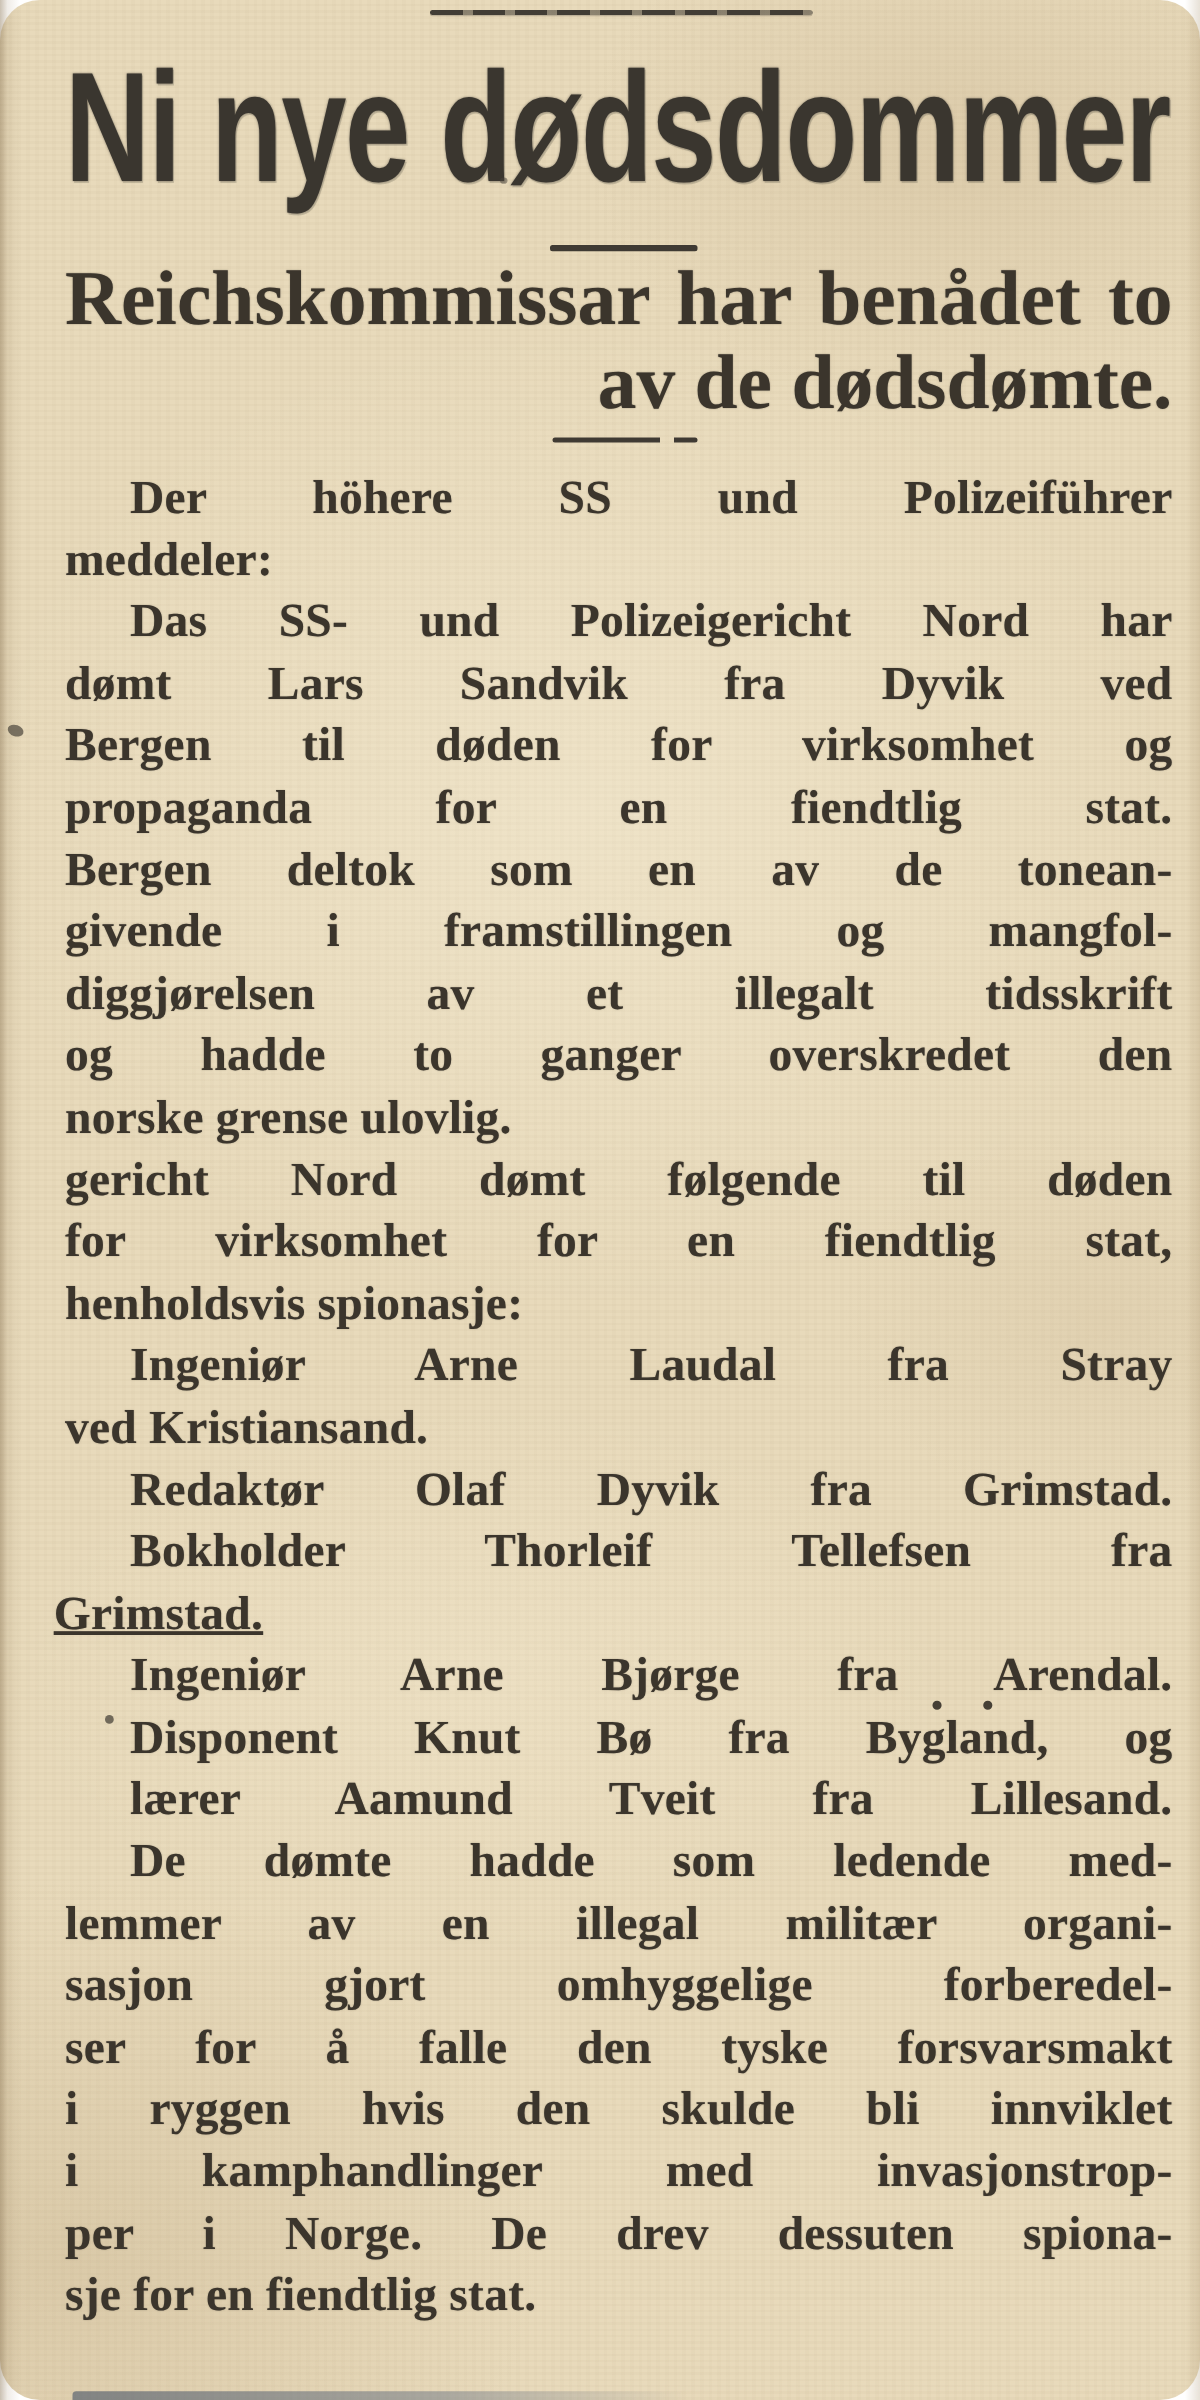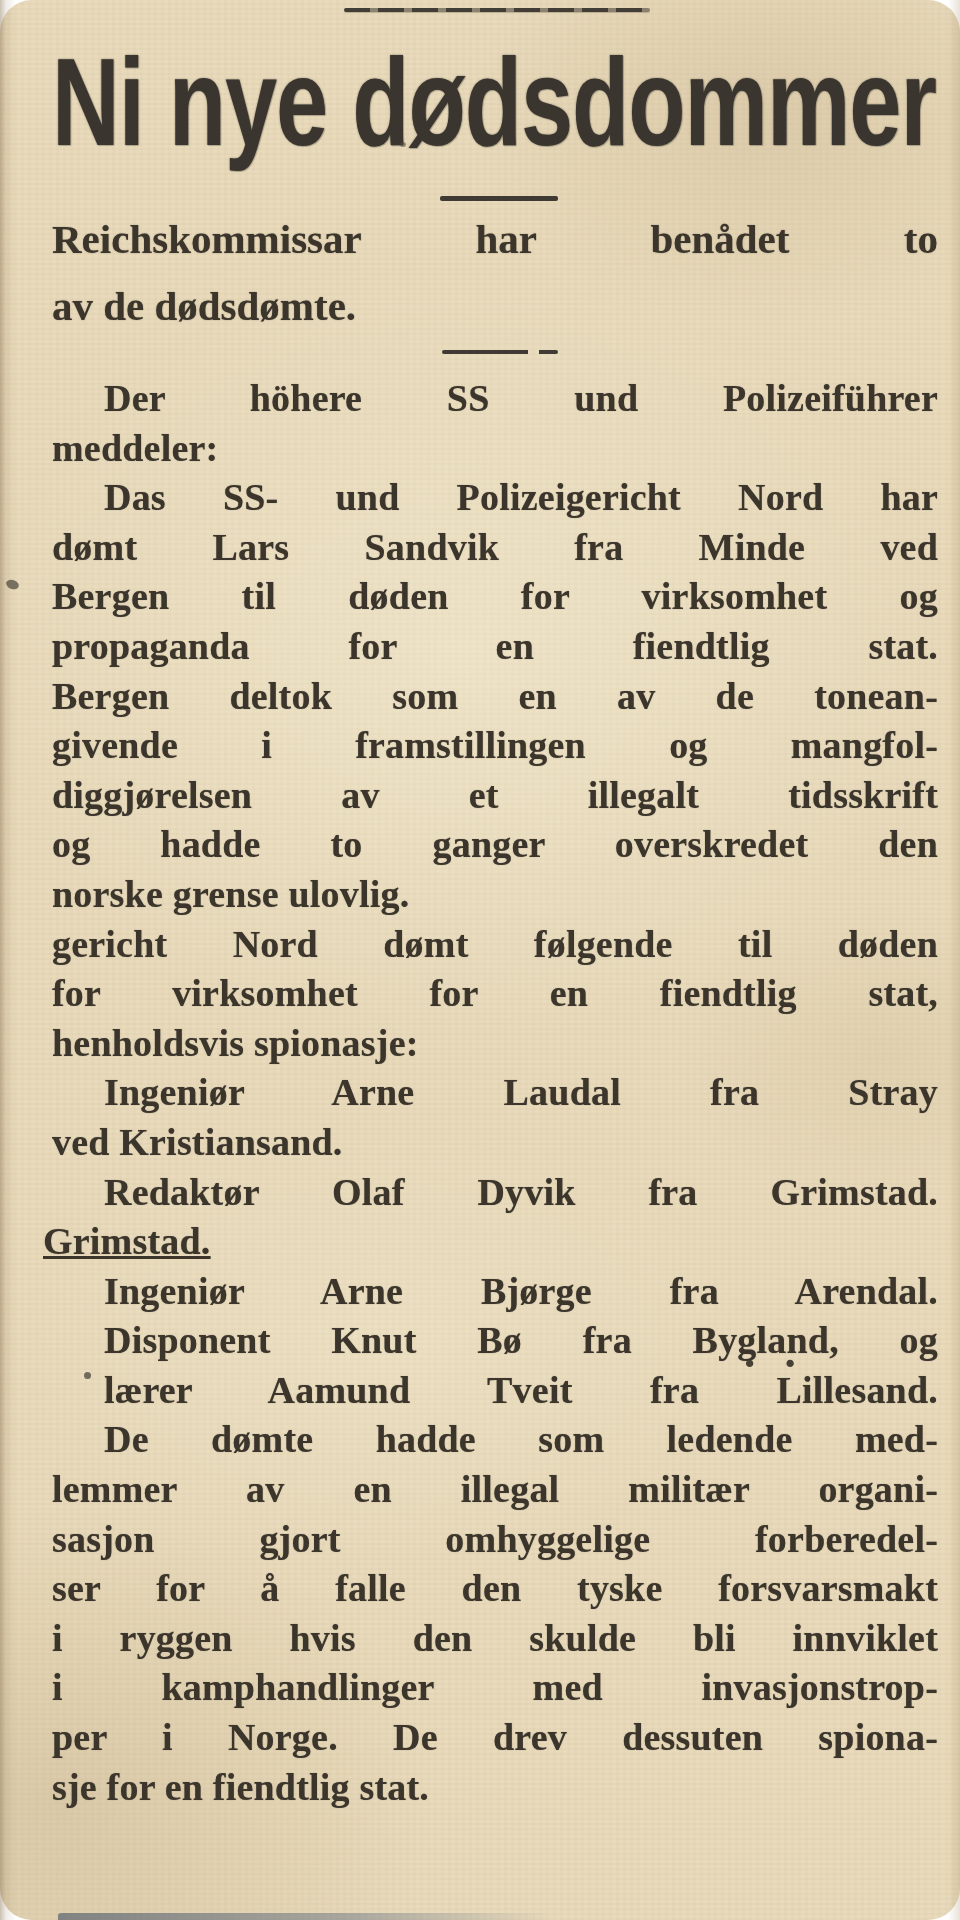--- a/index.html
+++ b/index.html
@@ -60,27 +60,27 @@
   }
   .divider.d1 { left: 440px; top: 196px; width: 118px; }
   .divider.d2 {
     left: 442px; top: 350px; width: 116px; height: 4px;
     background: linear-gradient(90deg, #3f3a33 0 74%, transparent 74% 84%, #3f3a33 84% 100%);
   }
 
   .subhead {
     position: absolute; left: 52px; top: 206px; width: 886px;
     font-weight: bold;
-    font-size: 41px;
+    font-size: 62px;
     line-height: 67px;
     color: #3b352c;
     text-shadow: 0 0 1.2px rgba(59,53,44,0.55);
   }
   .sub-line.jl { text-align: justify; text-align-last: justify; }
-  .sub-line.cl { text-align: left; }
+  .sub-line.cl { text-align: right; }
 
   .body-text {
     position: absolute; left: 52px; top: 374px; width: 886px;
     font-weight: bold;
     font-size: 38px;
     line-height: 49.6px;
     letter-spacing: 0.2px;
     color: #3b352c;
     text-shadow: 0 0 1px rgba(59,53,44,0.5);
   }
@@ -125,34 +125,35 @@
     <div class="sub-line jl">Reichskommissar har benådet to</div>
     <div class="sub-line cl">av de dødsdømte.</div>
   </div>
 
   <div class="divider d2"></div>
 
   <div class="body-text" id="body-lines">
       <div class="bl ind">Der höhere SS und Polizeiführer</div>
       <div class="bl left">meddeler:</div>
       <div class="bl ind">Das SS- und Polizeigericht Nord har</div>
-      <div class="bl">dømt Lars Sandvik fra Minde ved</div>
+      <div class="bl">dømt Lars Sandvik fra Dyvik ved</div>
       <div class="bl">Bergen til døden for virksomhet og</div>
       <div class="bl">propaganda for en fiendtlig stat.</div>
       <div class="bl">Bergen deltok som en av de tonean-</div>
       <div class="bl">givende i framstillingen og mangfol-</div>
       <div class="bl">diggjørelsen av et illegalt tidsskrift</div>
       <div class="bl">og hadde to ganger overskredet den</div>
       <div class="bl left">norske grense ulovlig.</div>
       <div class="bl">gericht Nord dømt følgende til døden</div>
       <div class="bl">for virksomhet for en fiendtlig stat,</div>
       <div class="bl left">henholdsvis spionasje:</div>
       <div class="bl ind">Ingeniør Arne Laudal fra Stray</div>
       <div class="bl left">ved Kristiansand.</div>
       <div class="bl ind">Redaktør Olaf Dyvik fra Grimstad.</div>
+      <div class="bl ind">Bokholder Thorleif Tellefsen fra</div>
       <div class="bl left out">Grimstad.</div>
       <div class="bl ind">Ingeniør Arne Bjørge fra Arendal.</div>
       <div class="bl ind">Disponent Knut Bø fra Bygland, og</div>
       <div class="bl ind">lærer Aamund Tveit fra Lillesand.</div>
       <div class="bl ind">De dømte hadde som ledende med-</div>
       <div class="bl">lemmer av en illegal militær organi-</div>
       <div class="bl">sasjon gjort omhyggelige forberedel-</div>
       <div class="bl">ser for å falle den tyske forsvarsmakt</div>
       <div class="bl">i ryggen hvis den skulde bli innviklet</div>
       <div class="bl">i kamphandlinger med invasjonstrop-</div>

